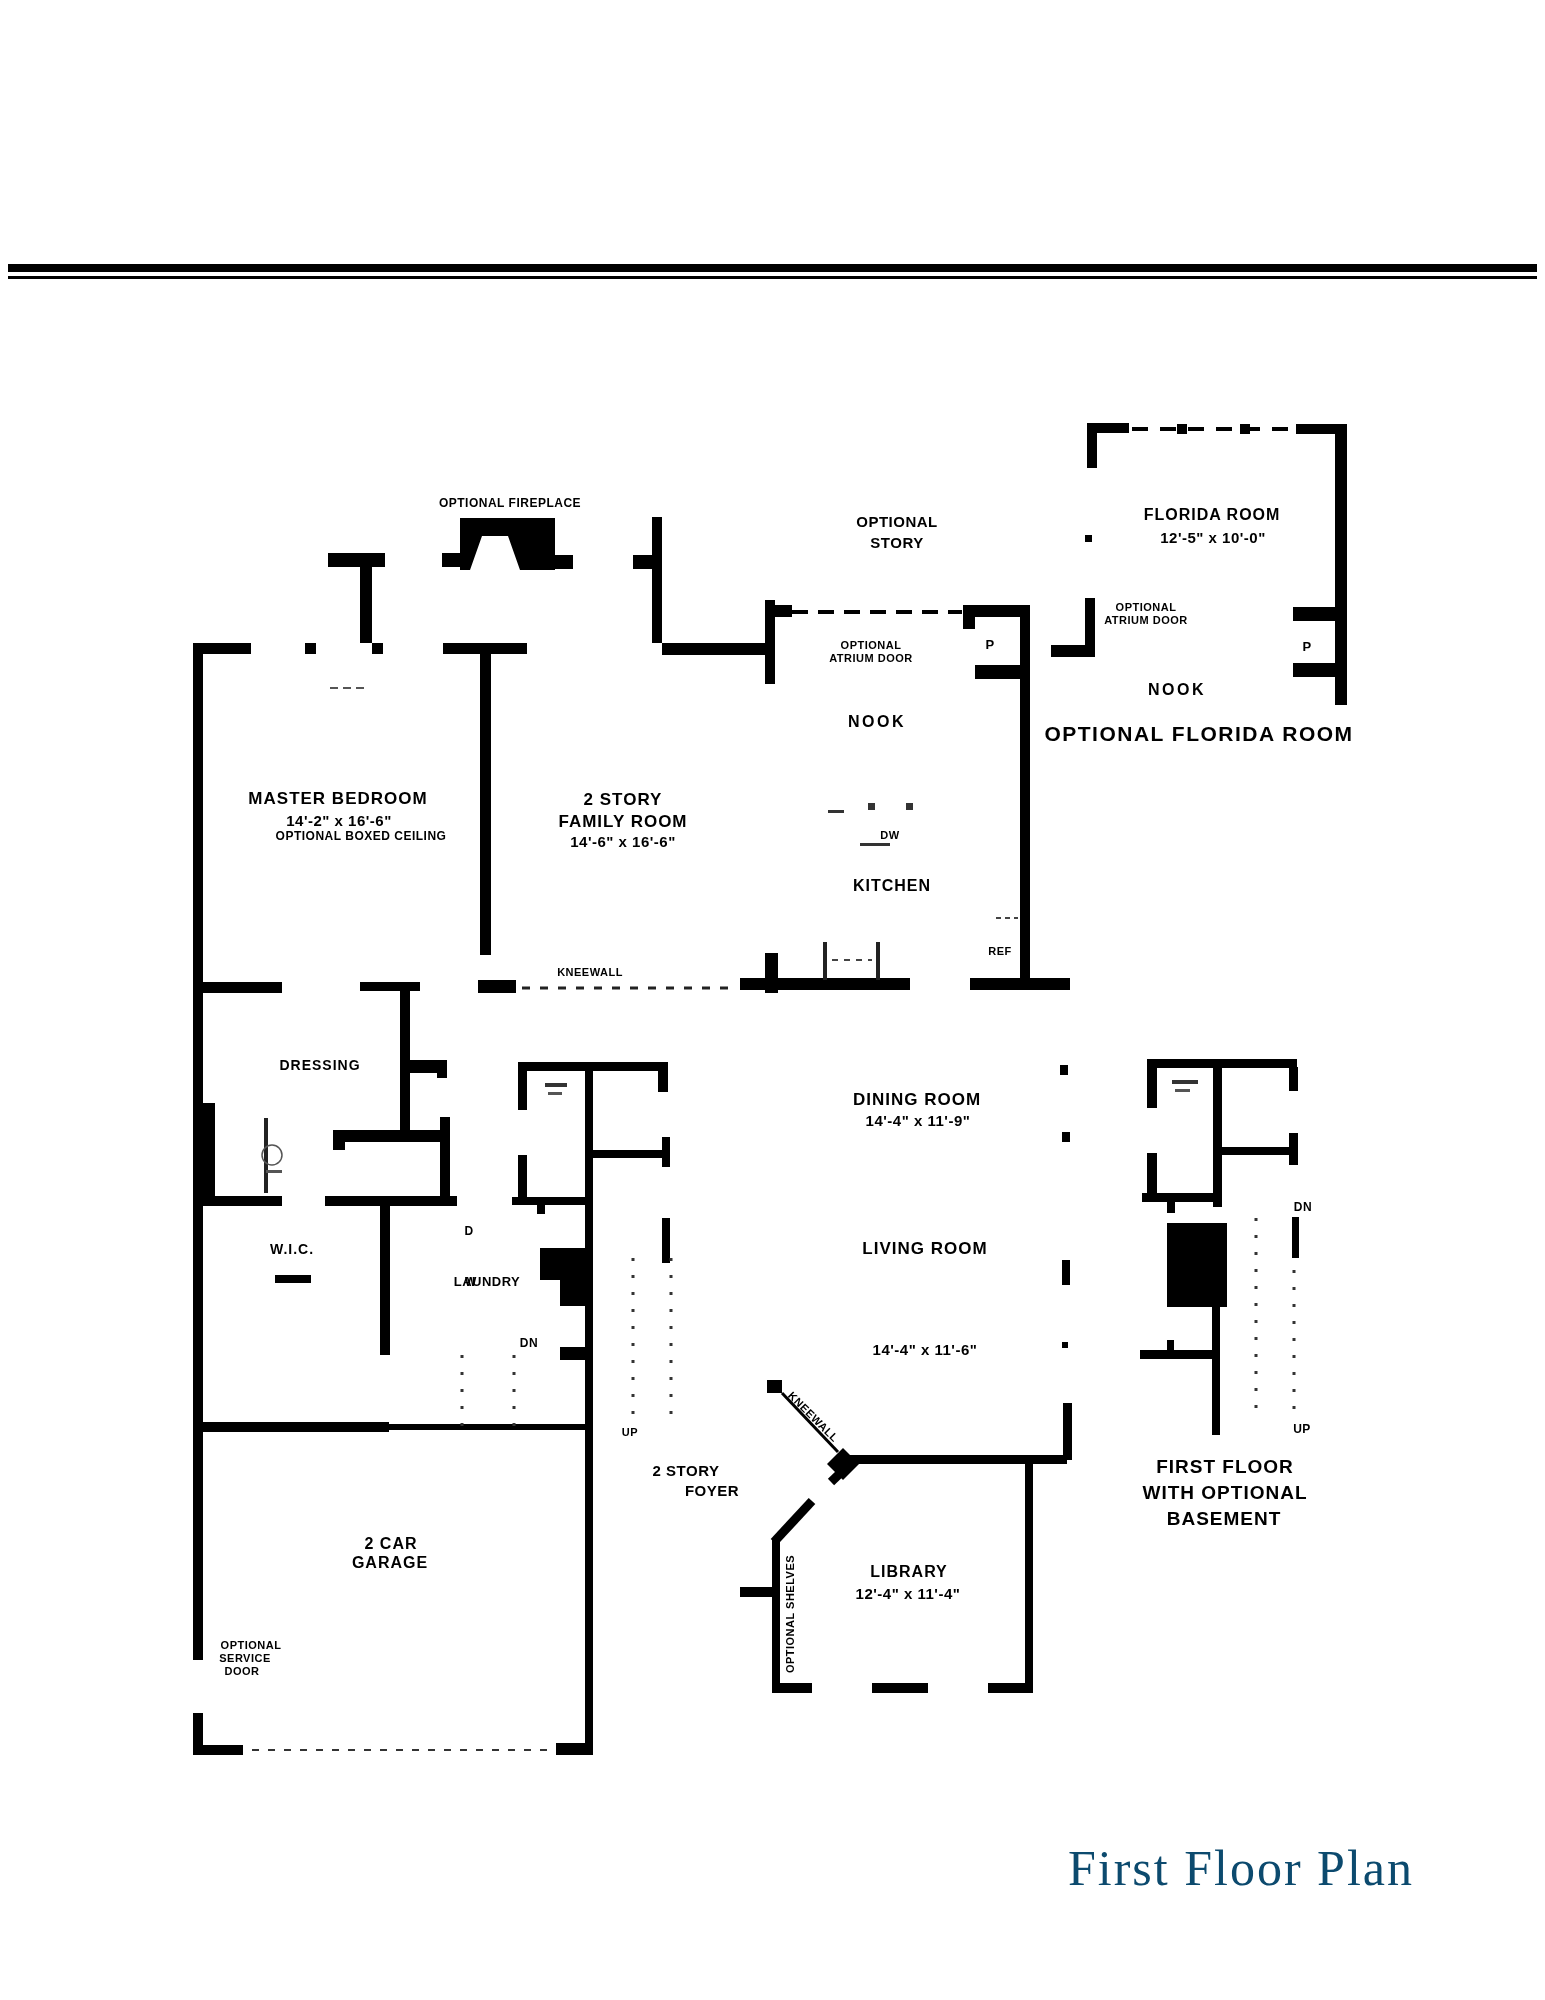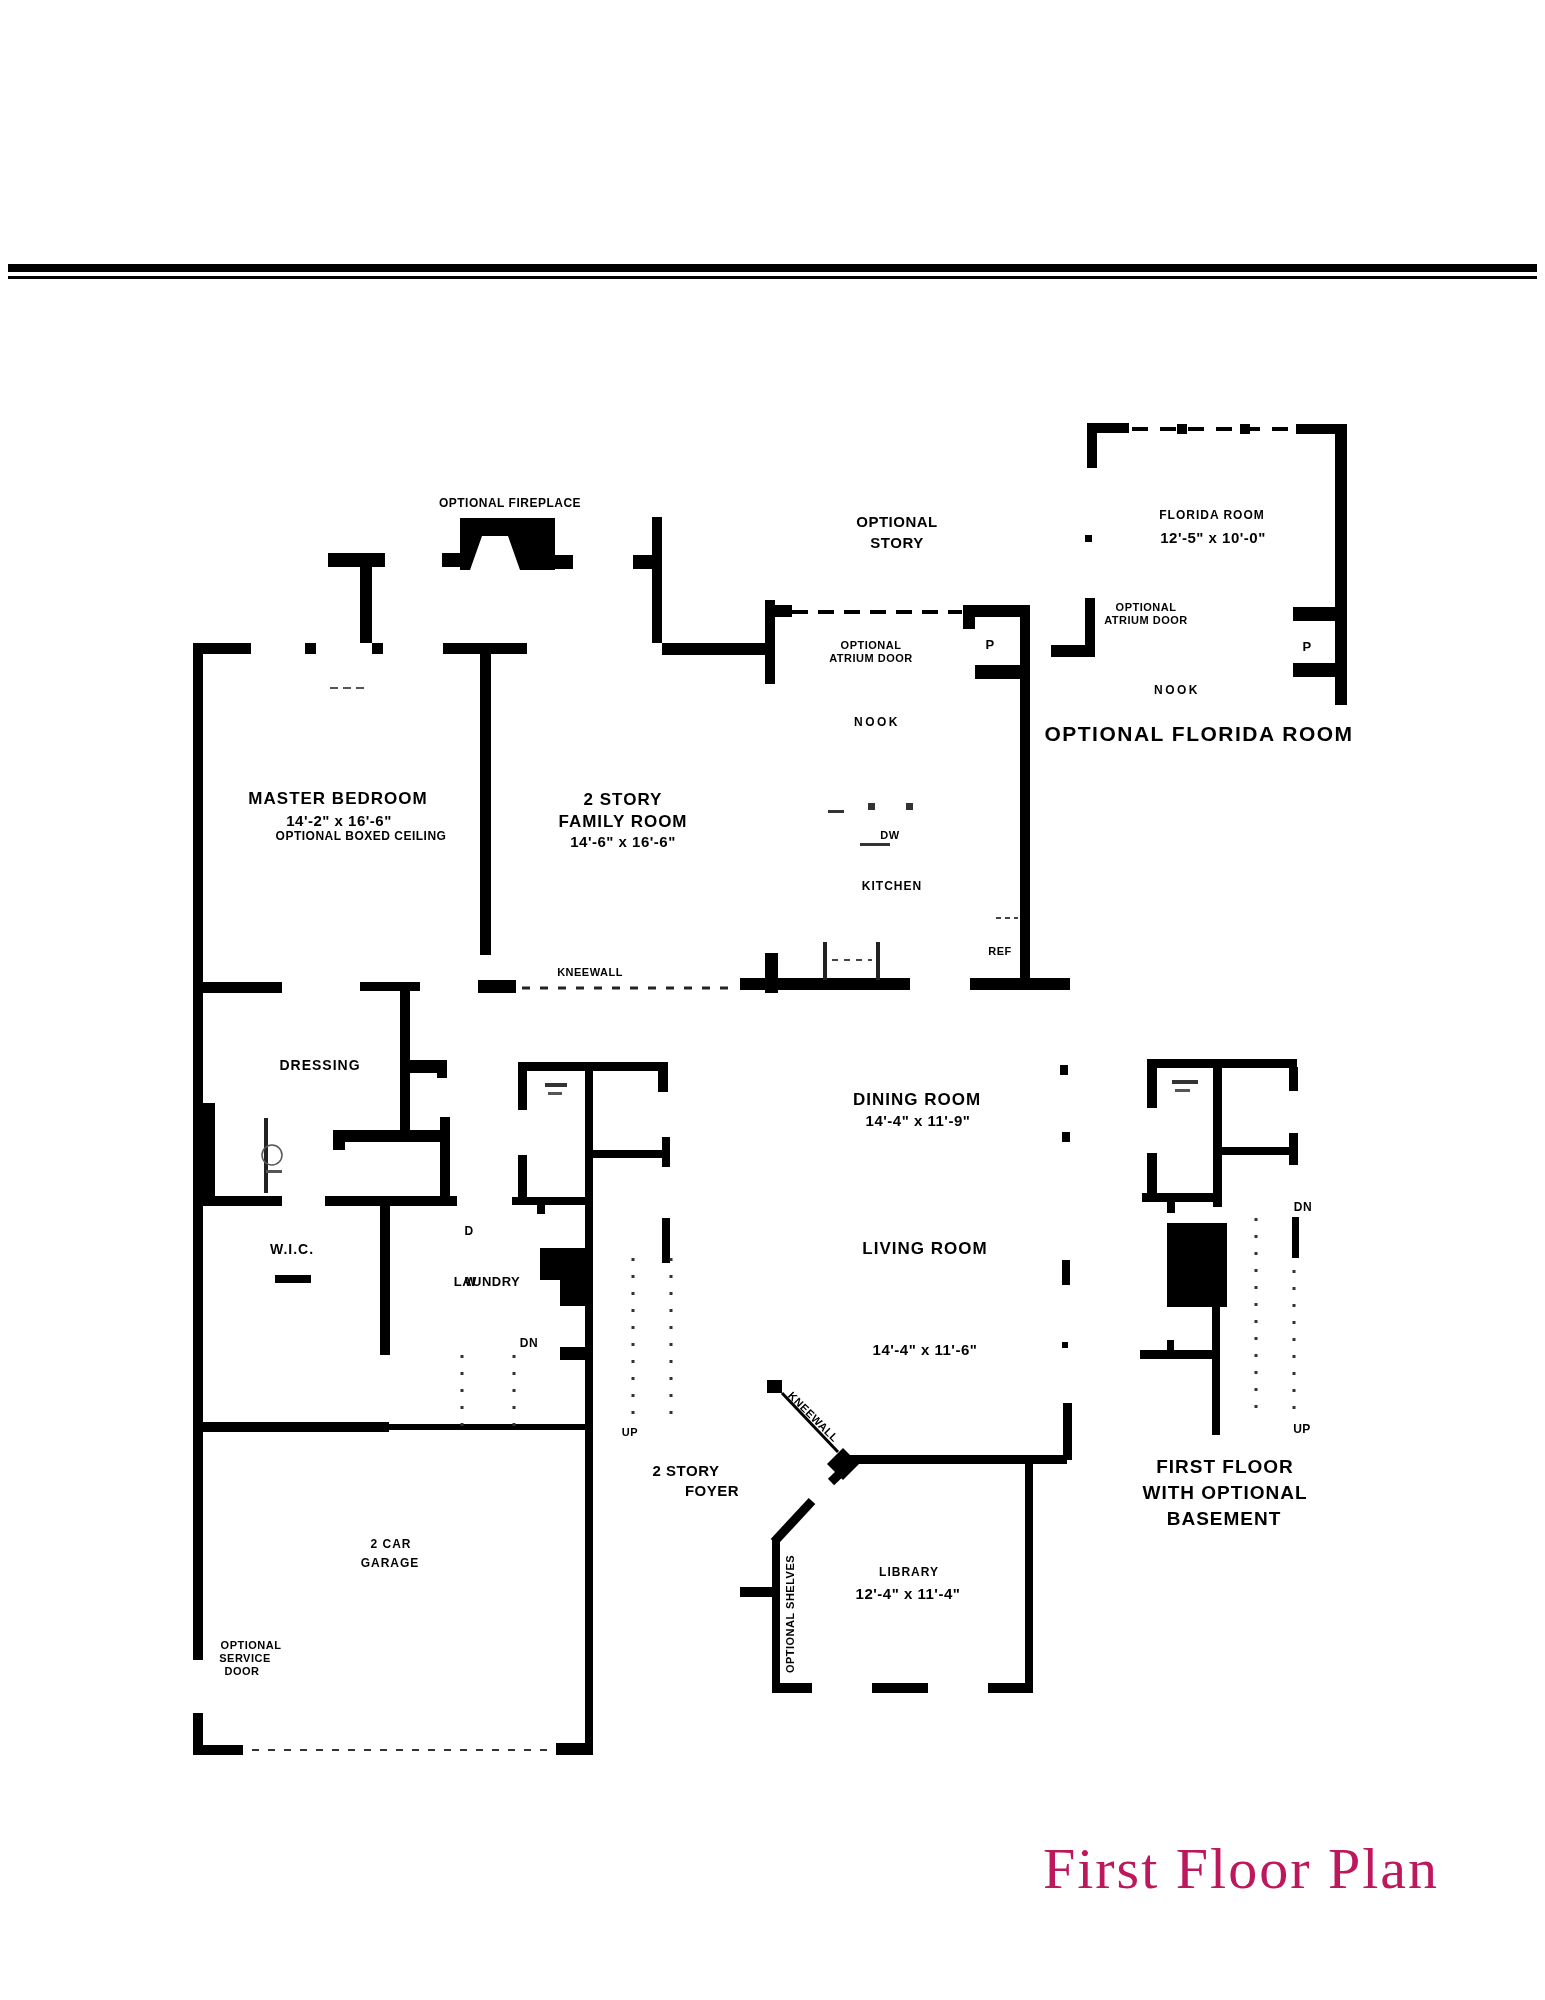--- a/index.html
+++ b/index.html
@@ -7,29 +7,29 @@
         font-family:"Liberation Sans",sans-serif;}
   svg{position:absolute;left:0;top:0;}
   .lbl{position:absolute;transform:translate(-50%,-50%);color:#000;font-weight:bold;
        white-space:nowrap;text-align:center;letter-spacing:.5px;line-height:1;}
   .s10{font-size:12px;margin-left:44px;}
   .s11{font-size:11px;}
   .s12{font-size:12px;}
   .s13{font-size:13px;}
   .s14{font-size:14px;letter-spacing:1px;}
   .s15{font-size:15px;}
-  .s16{font-size:12px;letter-spacing:1px;}
+  .s16{font-size:16px;letter-spacing:1px;}
   .s17{font-size:17px;letter-spacing:1px;}
   .s19{font-size:19px;letter-spacing:1px;}
   .s21{font-size:21px;letter-spacing:1.5px;}
   .nook{letter-spacing:2.5px;}
   .rot45{transform:translate(-50%,-50%) rotate(45deg);}
   .rotm90{transform:translate(-50%,-50%) rotate(-90deg);}
-  .title{position:absolute;transform:translate(-50%,-50%);color:#be185d;
-         font-family:"Liberation Serif",serif;font-size:58px;letter-spacing:2px;white-space:nowrap;}
+  .title{position:absolute;transform:translate(-50%,-50%);color:#0c4a6e;
+         font-family:"Liberation Serif",serif;font-size:50px;letter-spacing:2px;white-space:nowrap;}
 </style>
 </head>
 <body>
 
 <div id="page">
 
   <svg width="1545" height="2000" viewBox="0 0 1545 2000">
     <g fill="#000">
 
       <g>

